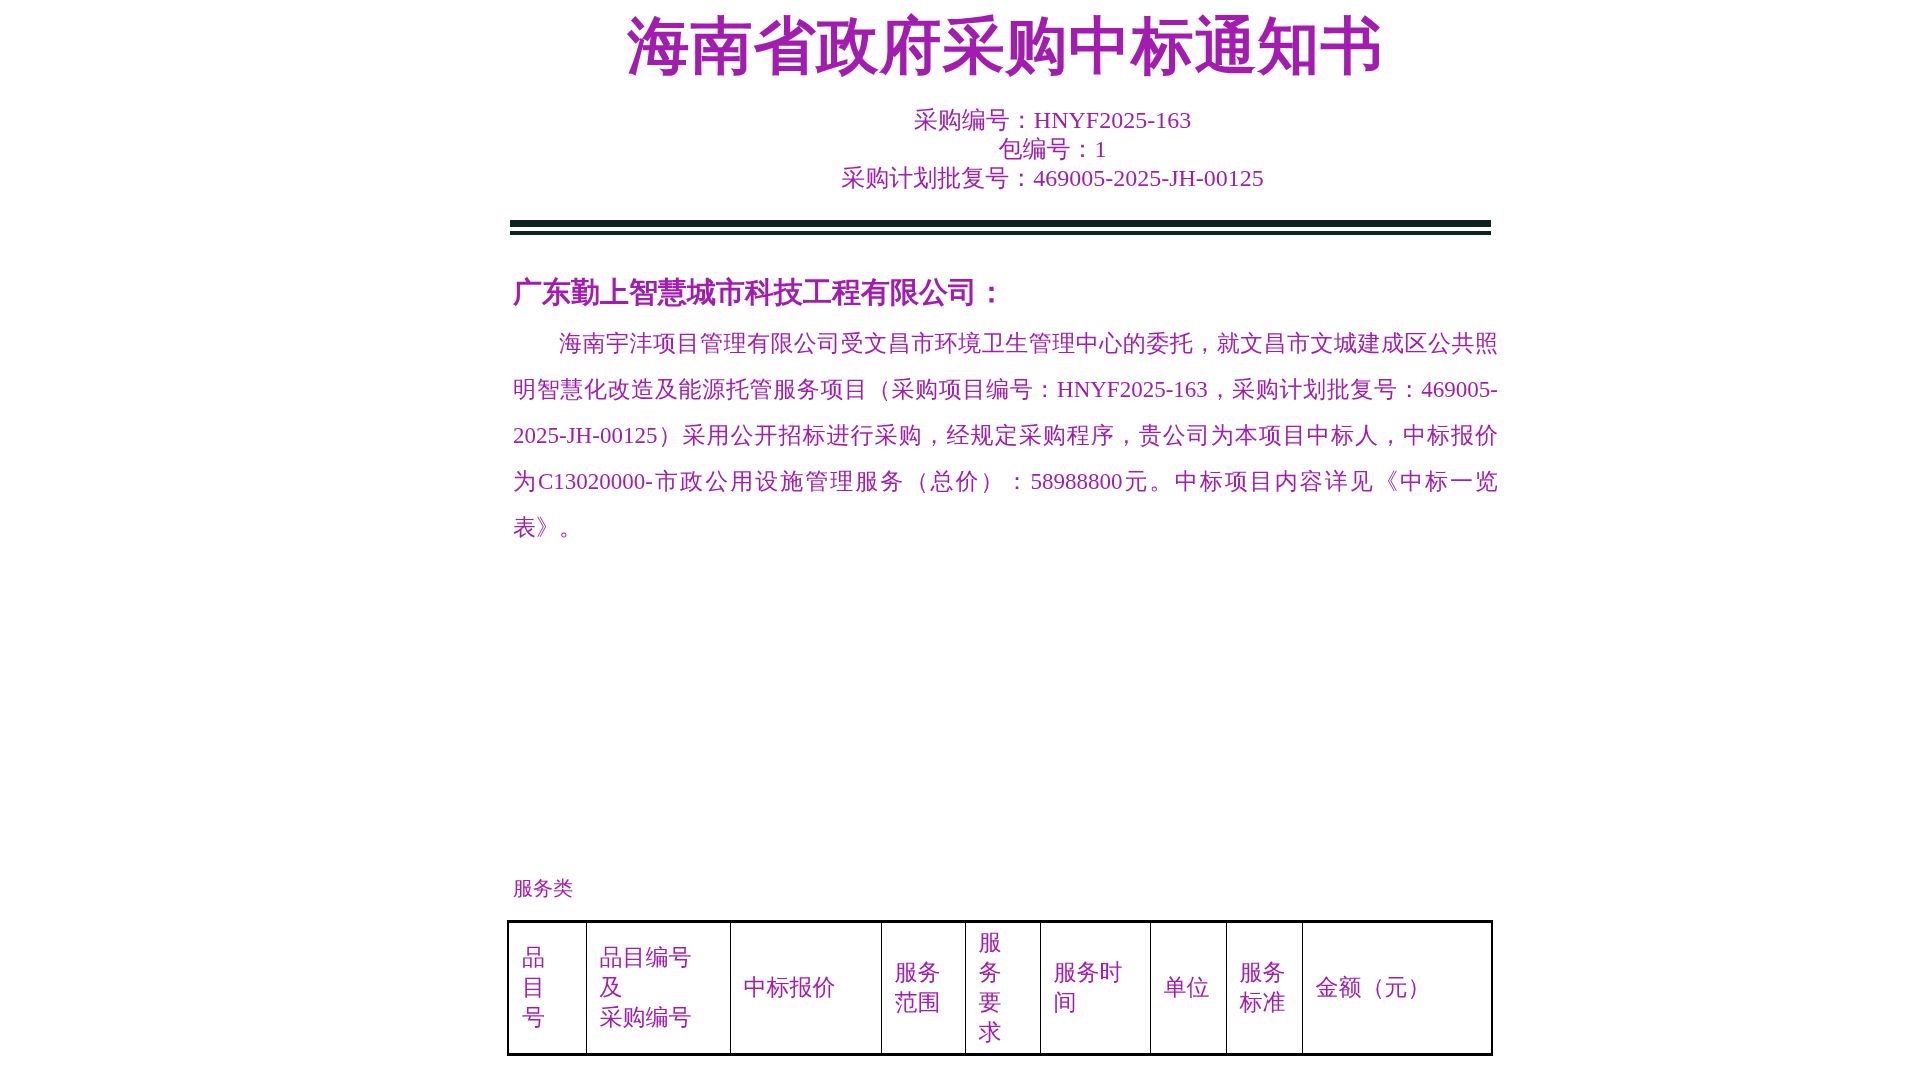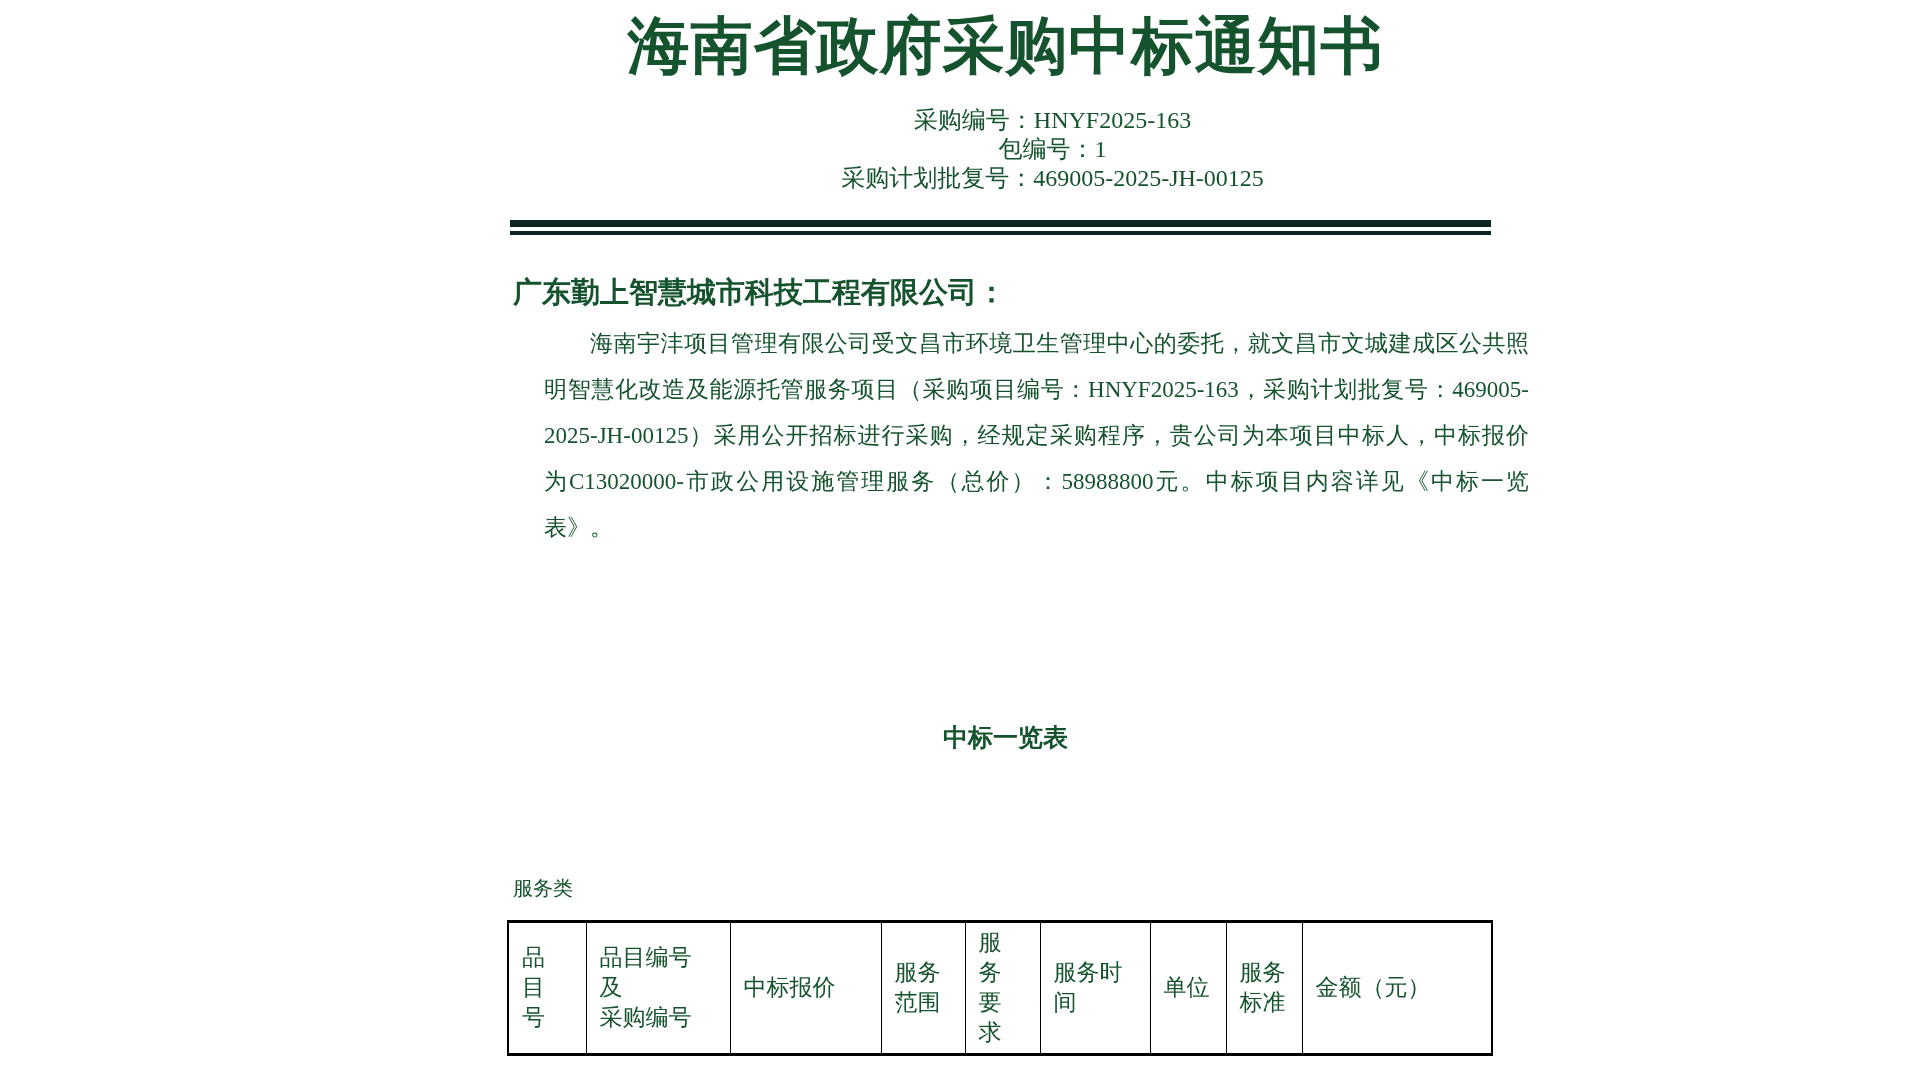--- a/index.html
+++ b/index.html
@@ -1,18 +1,18 @@
 <!DOCTYPE html>
 <html><head>
 <meta charset="utf-8">
 <style>
   html,body{margin:0;padding:0;background:#ffffff;}
   .page{
     position:relative;width:1920px;height:1080px;background:#ffffff;
-    font-family:"Liberation Serif","DejaVu Serif",serif;color:#14532d;overflow:hidden;
+    font-family:"Liberation Serif","DejaVu Serif",serif;color:#a21caf;overflow:hidden;
   }
   .content{position:absolute;left:513px;top:0;width:985px;height:1080px;}
   .title{
     position:absolute;top:10px;left:0;width:100%;margin:0;
     font-size:62px;line-height:72px;font-weight:bold;text-align:center;
     letter-spacing:1px;white-space:nowrap;
   }
   .meta{
     position:absolute;top:106px;left:47px;width:100%;
     text-align:center;font-size:24px;font-weight:400;
@@ -20,21 +20,21 @@
   .meta-line{line-height:29px;white-space:nowrap;}
   .divider{position:absolute;top:220px;left:-3px;width:981px;}
   .divider .bar-thick{height:7px;background:#0d231f;}
   .divider .bar-gap{height:4px;background:#ffffff;}
   .divider .bar-thin{height:4px;background:#0d231f;}
   .salutation{
     position:absolute;top:277px;left:0;width:100%;
     font-size:29px;line-height:30px;font-weight:bold;white-space:nowrap;
   }
   .para{position:absolute;left:0;width:985px;font-size:23px;}
-  .para-1{top:321px;margin-left:31px;}
+  .para-1{top:321px;}
   .para-2{top:554px;}
   .pline{line-height:46px;}
   .pline.full{text-align:justify;text-align-last:justify;}
   .pline.indent{text-indent:46px;}
   .table-title{
     position:absolute;top:715px;left:0;width:100%;
     font-size:25px;line-height:46px;font-weight:bold;text-align:center;
   }
   .currency-note{
     position:absolute;top:782px;left:0;width:100%;
@@ -80,21 +80,20 @@
 
     <div class="para para-1">
       <div class="pline full indent">海南宇沣项目管理有限公司受文昌市环境卫生管理中心的委托，就文昌市文城建成区公共照</div>
       <div class="pline full">明智慧化改造及能源托管服务项目（采购项目编号：HNYF2025-163，采购计划批复号：469005-</div>
       <div class="pline full">2025-JH-00125）采用公开招标进行采购，经规定采购程序，贵公司为本项目中标人，中标报价</div>
       <div class="pline full">为C13020000-市政公用设施管理服务（总价）：58988800元。中标项目内容详见《中标一览</div>
       <div class="pline">表》。</div>
     </div>
 
 
-    <div class="table-title">中标一览表</div>
 
 
     <div class="category-label">服务类</div>
 
     <table class="award">
       <colgroup>
         <col style="width:78px">
           <col style="width:144px">
           <col style="width:151px">
         <col style="width:84px">

